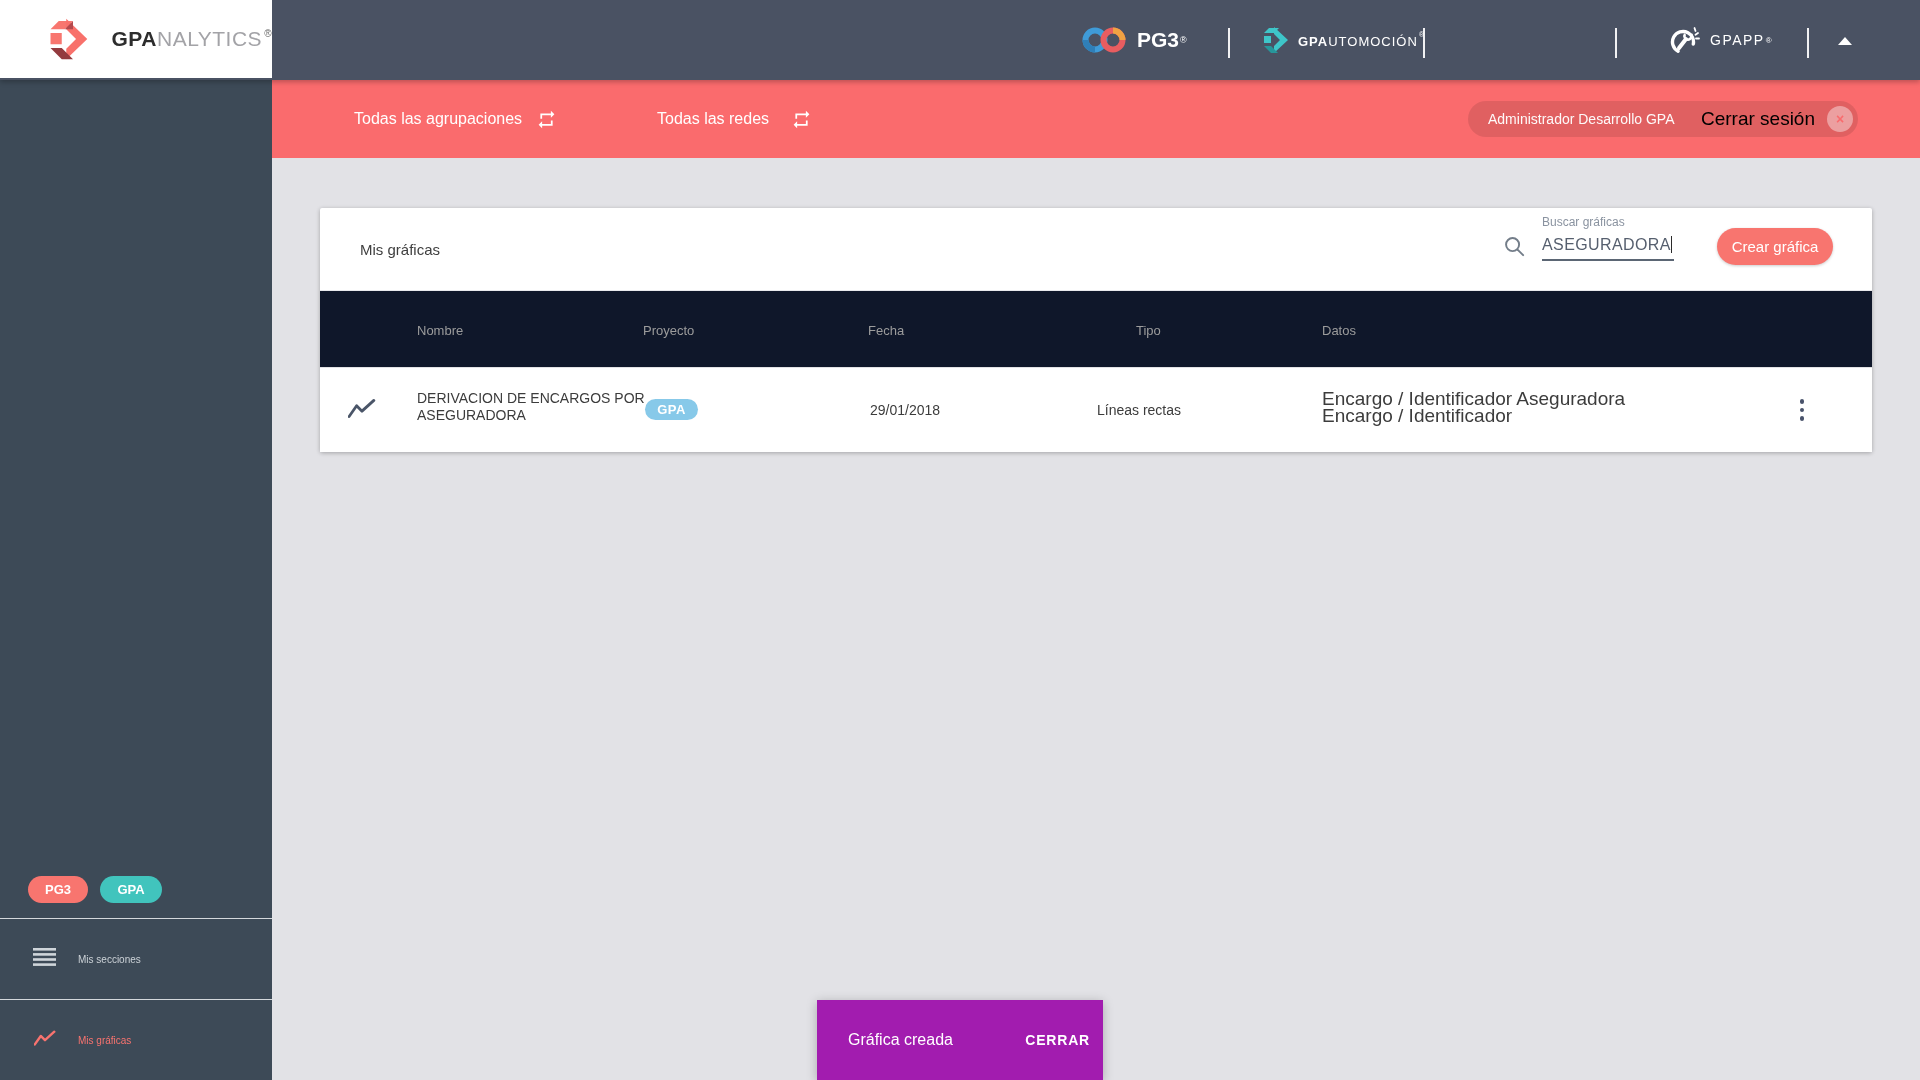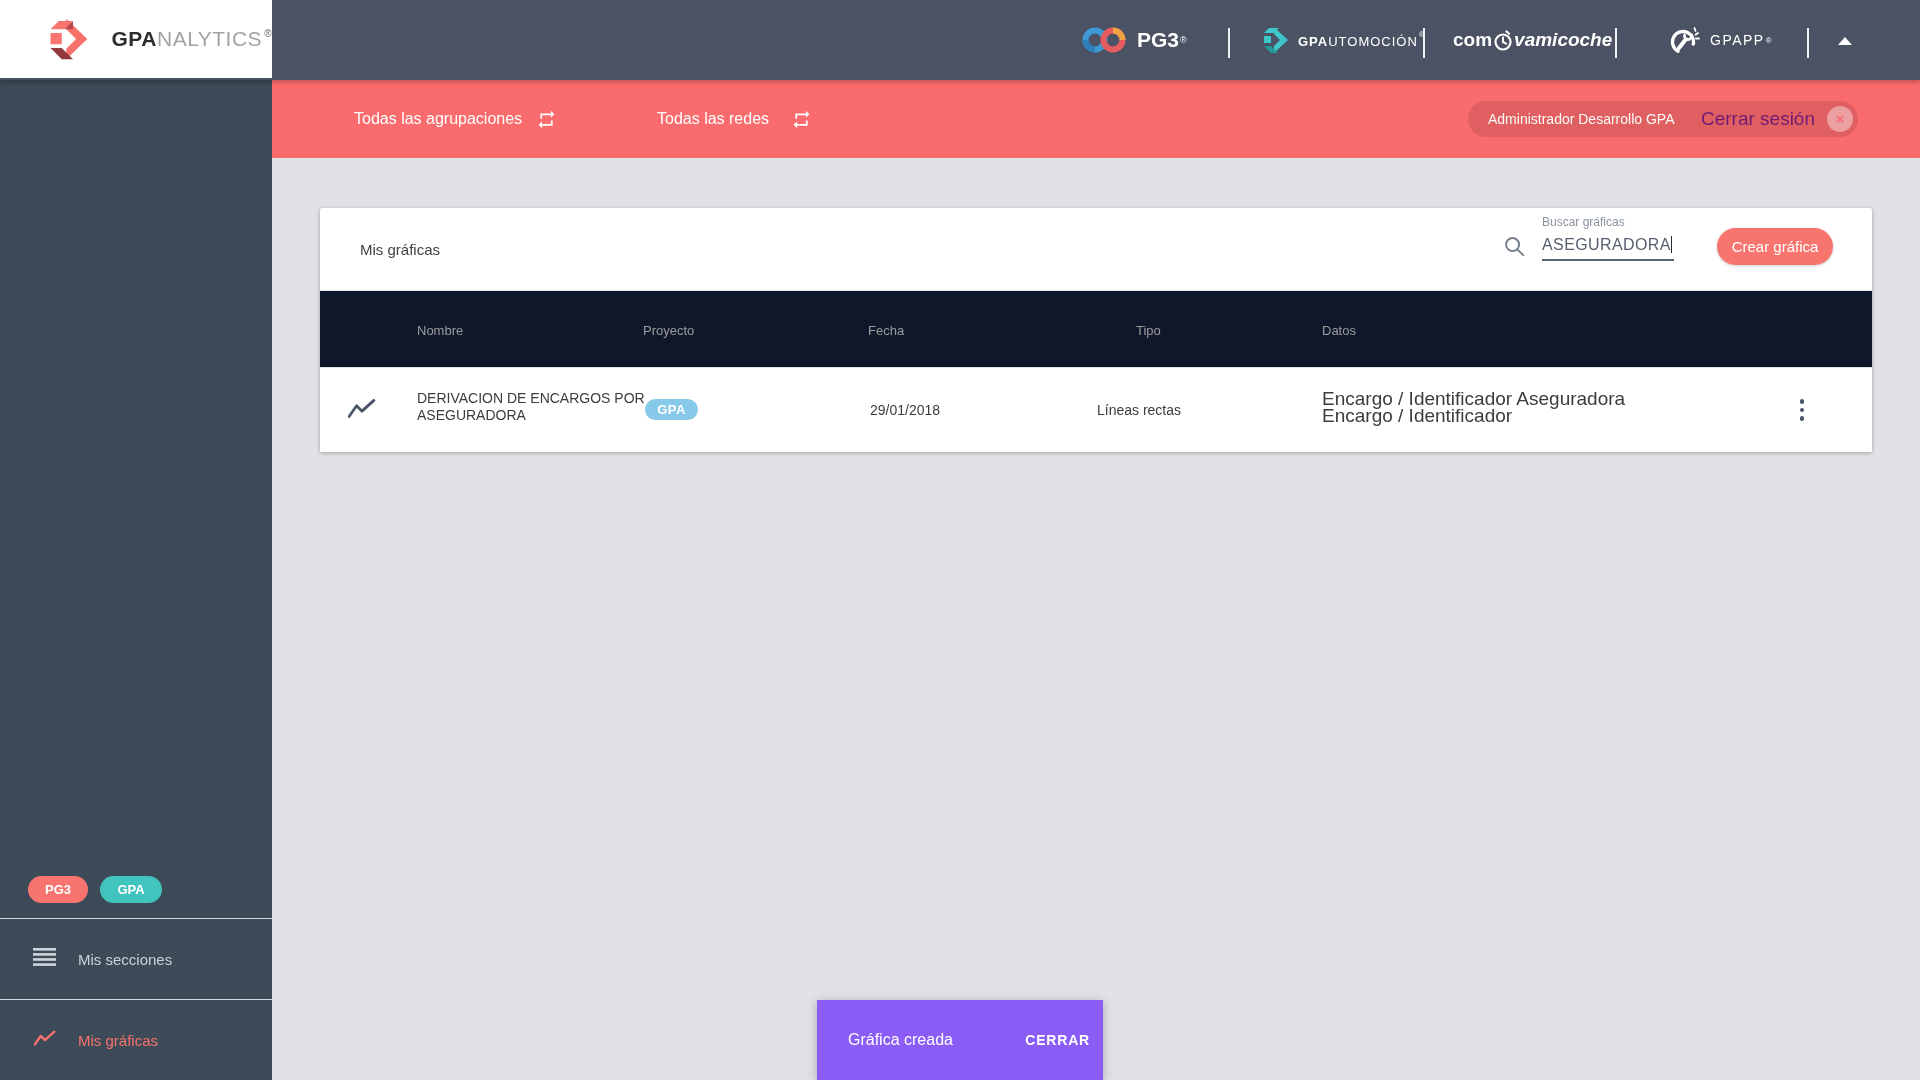--- a/index.html
+++ b/index.html
@@ -33,36 +33,36 @@
 
   
   .filter-bar { position:absolute; left:272px; top:80px; width:1648px; height:78px;
                 background:#fa6b6d; z-index:4;padding-left:22px; }
   .fb-label { position:absolute; top:0; height:78px; display:flex; align-items:center;
               color:#ffffff; font-size:16px; cursor:pointer; }
   .fb-icon { position:absolute; top:29px; cursor:pointer; }
   .user-pill { position:absolute; left:1196px; top:21px; width:390px; height:36px;
                background:rgba(0,0,0,.10); border-radius:18px; display:flex; align-items:center; }
   .user-name { margin-left:20px; font-size:14px; color:rgba(255,255,255,.96); }
-  .logout { margin-left:auto; font-size:19px; color:#701a75; cursor:pointer;text-align:right; }
+  .logout { margin-left:auto; font-size:19px; color:#000000; cursor:pointer;text-align:right; }
   .logout-x { width:26px; height:26px; border-radius:50%; background:rgba(255,255,255,.4);
               margin:0 5px 0 12px; display:flex; align-items:center; justify-content:center;
               color:#f96b6d; font-size:14px; font-weight:bold; cursor:pointer; }
 
   
   .sidebar { position:absolute; left:0; top:78px; width:272px; height:1002px; background:#3d4a57; z-index:3; }
   .side-badges { position:absolute; left:28px; top:798px; display:flex; gap:12px; }
   .side-badge { height:27px; border-radius:14px; color:#fff; font-size:13px; font-weight:bold;
                 display:flex; align-items:center; justify-content:center; cursor:pointer; }
   .badge-pg3 { width:60px; background:#f8756f; }
   .badge-gpa { width:62px; background:#41c4bd; }
   .side-divider { position:absolute; left:0; width:272px; height:1px; background:rgba(238,241,243,.85); }
   .side-item { position:absolute; left:0; width:272px; display:flex; align-items:center; cursor:pointer; }
   .side-item .icon-slot { position:absolute; left:33px; }
-  .side-label { position:absolute; left:78px; font-size:15px; color:#ccd2d7; }
+  .side-label { position:absolute; left:78px; font-size:10px; color:#ccd2d7; }
   .side-label.active { color:#f8736f; }
 
   
   .card { position:absolute; left:320px; top:208px; width:1552px; height:244px; background:#ffffff;
           border-radius:2px; box-shadow:0 1px 4px rgba(0,0,0,.28); }
   .card-title { position:absolute; left:40px; top:0; height:82px; display:flex; align-items:center;
                 font-size:15px; color:#3f3f3f; }
   .search-icon { position:absolute; left:1183px; top:27px; }
   .search-field { position:absolute; left:1222px; top:7px; width:132px; }
   .search-label { font-size:12px; color:#8a93a0; display:block; }
@@ -84,21 +84,21 @@
   .cell.mid { top:0; height:84px; display:flex; align-items:center; }
   .proj-badge { position:absolute; left:325px; top:31px; width:53px; height:21px; border-radius:10.5px;
                 background:#87c9e9; color:#ffffff; font-size:13px; font-weight:bold; letter-spacing:.5px;
                 display:flex; align-items:center; justify-content:center; }
   .datos { font-size:19px; }
   .kebab { position:absolute; left:1462px; top:0; width:40px; height:84px; display:flex;
            flex-direction:column; align-items:center; justify-content:center; gap:4px; cursor:pointer; }
   .kebab i { width:4.5px; height:4.5px; border-radius:50%; background:#49536b; }
 
   
-  .snackbar { position:absolute; left:817px; top:1000px; width:286px; height:80px; background:#8b5cf6;
+  .snackbar { position:absolute; left:817px; top:1000px; width:286px; height:80px; background:#a21caf;
               display:flex; align-items:center; box-shadow:0 2px 10px rgba(0,0,0,.25); }
   .snack-msg { margin-left:31px; font-size:16px; color:#ffffff; }
   .snack-action { margin-left:auto; margin-right:13px; font-size:14px; font-weight:bold;
                   letter-spacing:.8px; color:#ffffff; cursor:pointer; }
 </style>
 </head>
 <body>
 
 <div class="top-header">
 
@@ -131,30 +131,20 @@
       <polygon points="8,2 18,2 13,7 3,7" fill="#3ec6c9"></polygon>
       <polygon points="3,10 10,10 10,17 3,17" fill="#3ec6c9"></polygon>
       <polygon points="13,1 27,14 13,27 13,20 19,14 13,8" fill="#3ec6c9"></polygon>
       <polygon points="3,20 10,20 17,27 10,27" fill="#27969b"></polygon>
     </svg>
     <span class="auto-text"><span class="auto-bold">GPA</span><span>UTOMOCIÓN</span><span class="sup" style="font-size:7px">®</span></span>
   </div>
 
   <div class="hsep" style="left:1423px"></div>
 
-  <div class="hlogo comva" style="left:1453px">
-    <span>com</span>
-    <svg width="20" height="22" viewBox="0 0 20 22">
-      <circle cx="10" cy="12" r="7.5" fill="none" stroke="#ffffff" stroke-width="2.2"></circle>
-      <line x1="10" y1="12" x2="10" y2="7.5" stroke="#ffffff" stroke-width="2" stroke-linecap="round"></line>
-      <line x1="10" y1="12" x2="13.2" y2="13.6" stroke="#ffffff" stroke-width="2" stroke-linecap="round"></line>
-      <line x1="13.5" y1="1.5" x2="16" y2="3.8" stroke="#ffffff" stroke-width="2.2" stroke-linecap="round"></line>
-    </svg>
-    <span class="italic">vamicoche</span>
-  </div>
 
   <div class="hsep" style="left:1615px"></div>
 
   <div class="hlogo" style="left:1670px">
     <svg width="30" height="32" viewBox="0 0 30 32">
       <circle cx="13" cy="18" r="10.5" fill="none" stroke="#ffffff" stroke-width="3.4" stroke-dasharray="46 20" transform="rotate(118 13 18)" stroke-linecap="round"></circle>
       <line x1="9" y1="24" x2="16" y2="15" stroke="#ffffff" stroke-width="4" stroke-linecap="round"></line>
       <circle cx="18" cy="12" r="3.6" fill="none" stroke="#ffffff" stroke-width="2.6" stroke-dasharray="15 8" transform="rotate(-30 18 12)"></circle>
       <line x1="24.5" y1="4" x2="25.5" y2="7" stroke="#ffffff" stroke-width="1.8" stroke-linecap="round"></line>
       <line x1="28" y1="9" x2="25.5" y2="10.8" stroke="#ffffff" stroke-width="1.8" stroke-linecap="round"></line>

